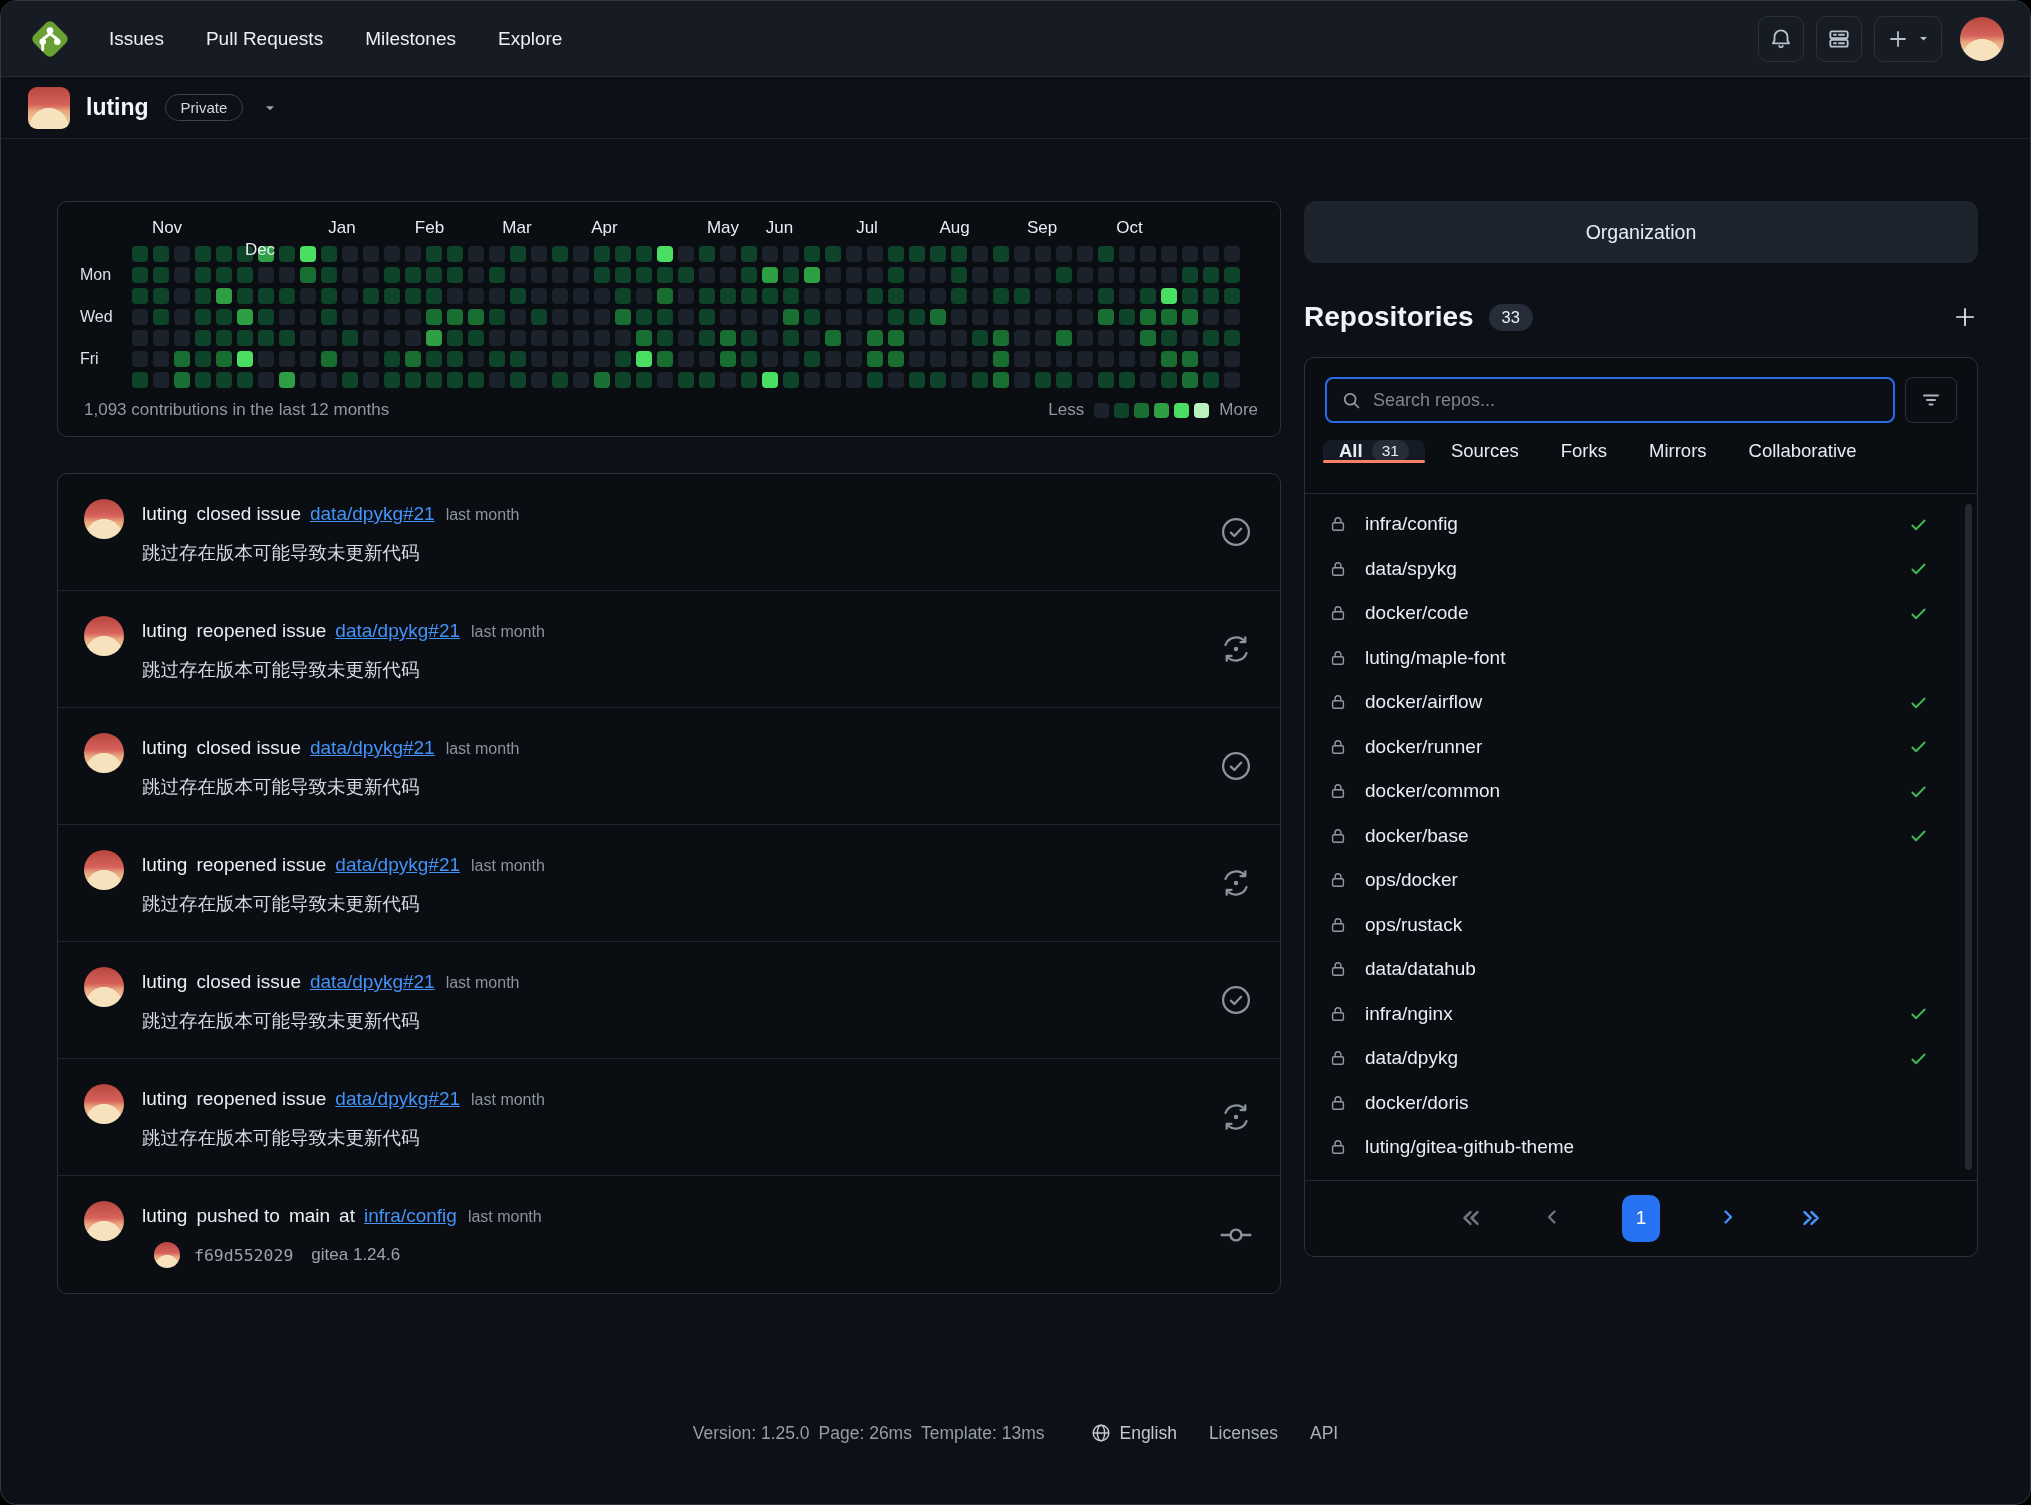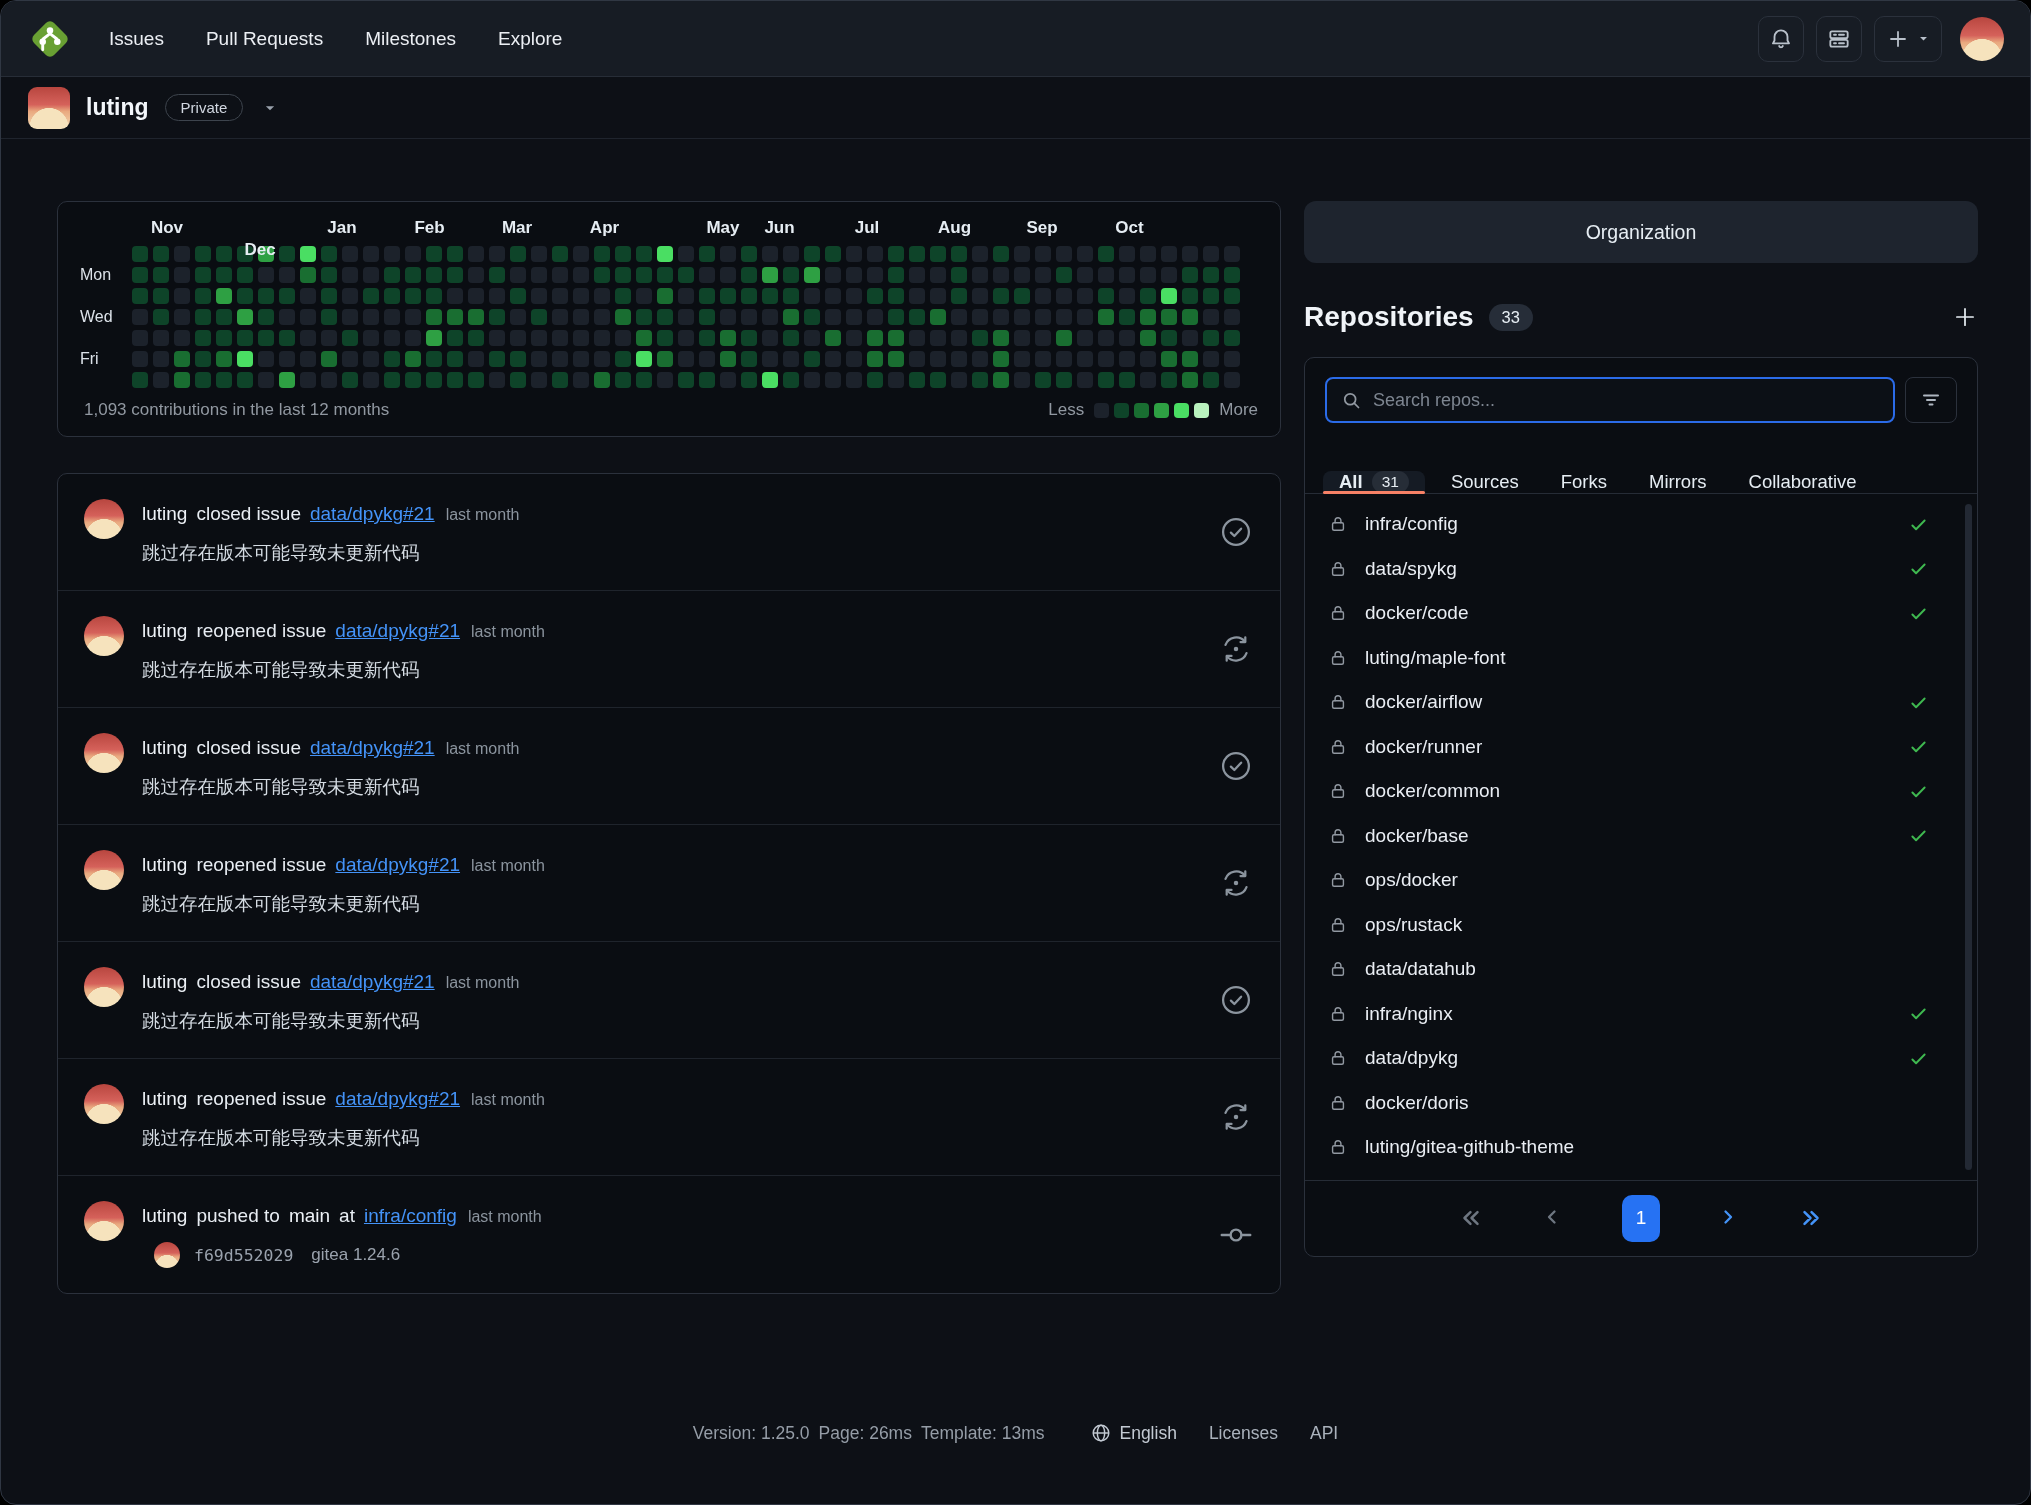--- a/index.html
+++ b/index.html
@@ -68,21 +68,21 @@
   .col-left { width:1224px; flex:0 0 1224px; }
   .col-right { width:674px; flex:0 0 674px; }
   .card {
     background:#0a0d12;
     border:1px solid #2b313c;
     border-radius:10px;
   }
 
   
   .heatmap-card { height:236px; padding:16px 22px 10px 22px; }
-  .hm-months { position:relative; height:28px; margin-left:52px;font-weight:bold; }
+  .hm-months { position:relative; height:28px; margin-left:52px; }
   .hm-month { position:absolute; top:0; transform:translateX(-50%); font-size:17px; color:#e6edf3; }
   .hm-body { display:flex; }
   .hm-daylabels { width:52px; position:relative; height:142px; flex:0 0 52px; }
   .hm-daylabel { position:absolute; left:0; font-size:16px; color:#dce2e9; line-height:16px; }
   .hm-grid {
     display:grid;
     grid-template-rows:repeat(7,16px);
     grid-auto-flow:column;
     grid-auto-columns:16px;
     gap:5px;
@@ -140,21 +140,21 @@
     flex:1; background:transparent; border:none; outline:none;
     font-size:18px; color:#e6edf3; font-family:"Liberation Sans", sans-serif;
   }
   .search-wrap input::placeholder { color:#7d8590; }
   .filter-btn {
     width:52px; height:46px; border:1px solid #2b313c; border-radius:8px;
     display:flex; align-items:center; justify-content:center; color:#aeb6c0;
     background:transparent;
   }
   .filter-tabs {
-    display:flex; align-items:flex-end; gap:10px; padding:0 18px;
+    display:flex; align-items:flex-start; gap:10px; padding:0 18px;
     border-bottom:1px solid #262c36; height:54px;
   }
   .ftab {
     display:flex; align-items:center; gap:9px; padding:0 16px;
     font-size:18.5px; color:#e6edf3; cursor:pointer; position:relative;
   }
   .ftab.active { font-weight:700; background:#151b24; border-radius:8px 8px 0 0; }
   .ftab.active::after {
     content:""; position:absolute; left:0; right:0; bottom:-1px;
     height:3px; background:#f78166; border-radius:2px;

